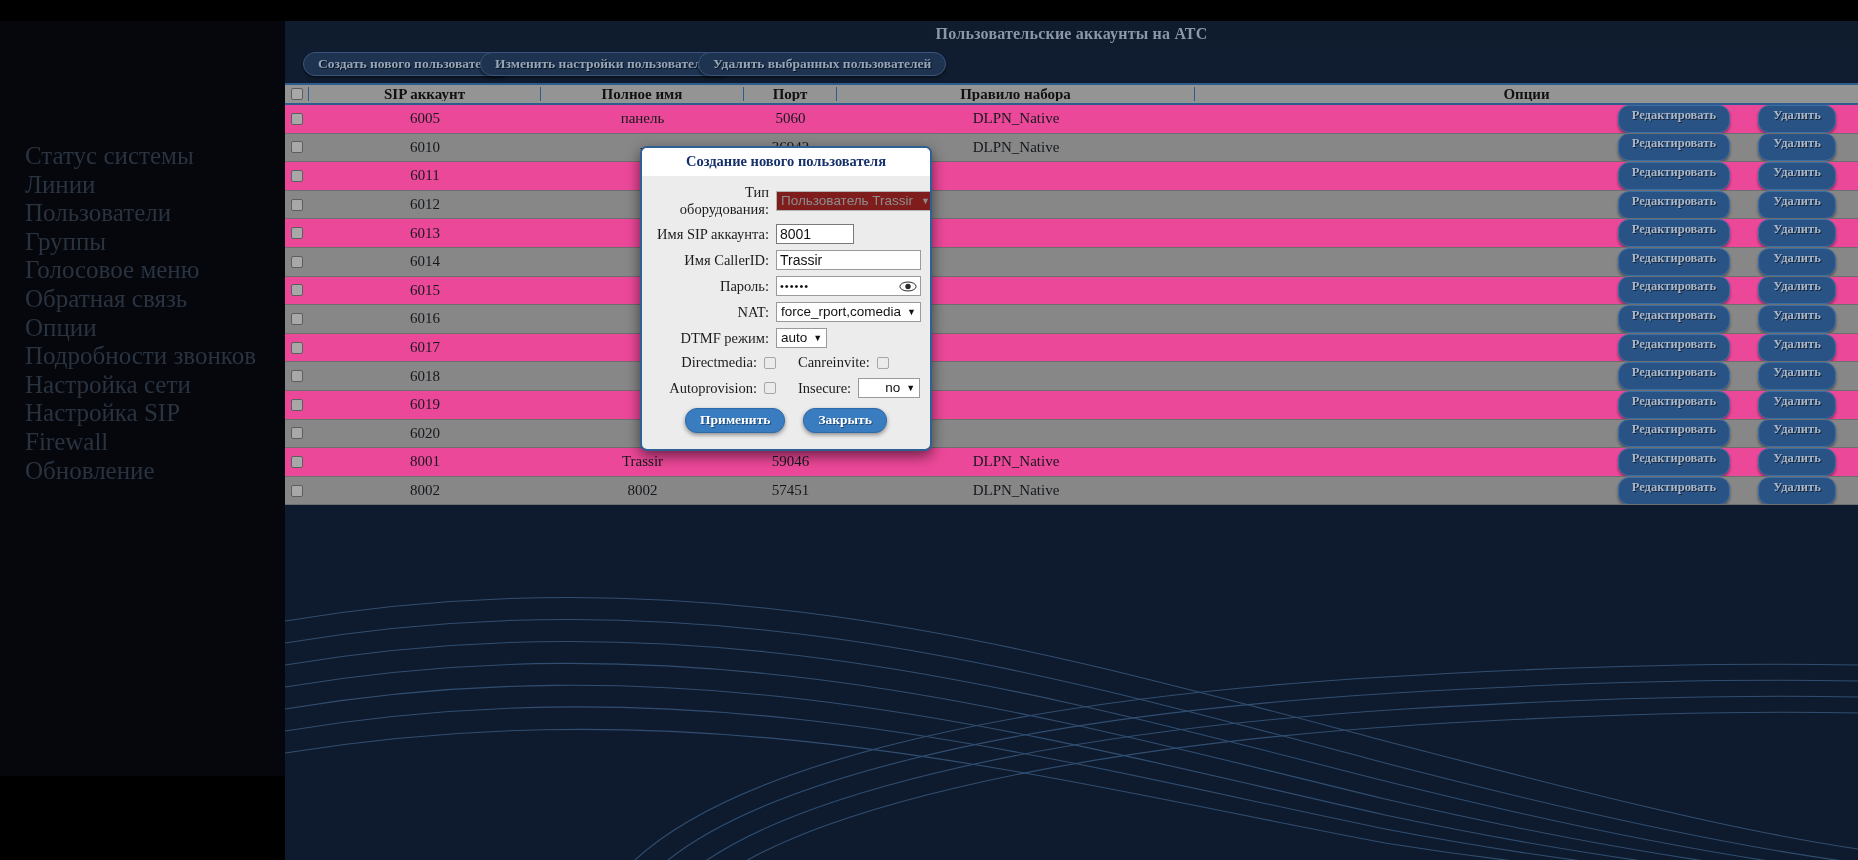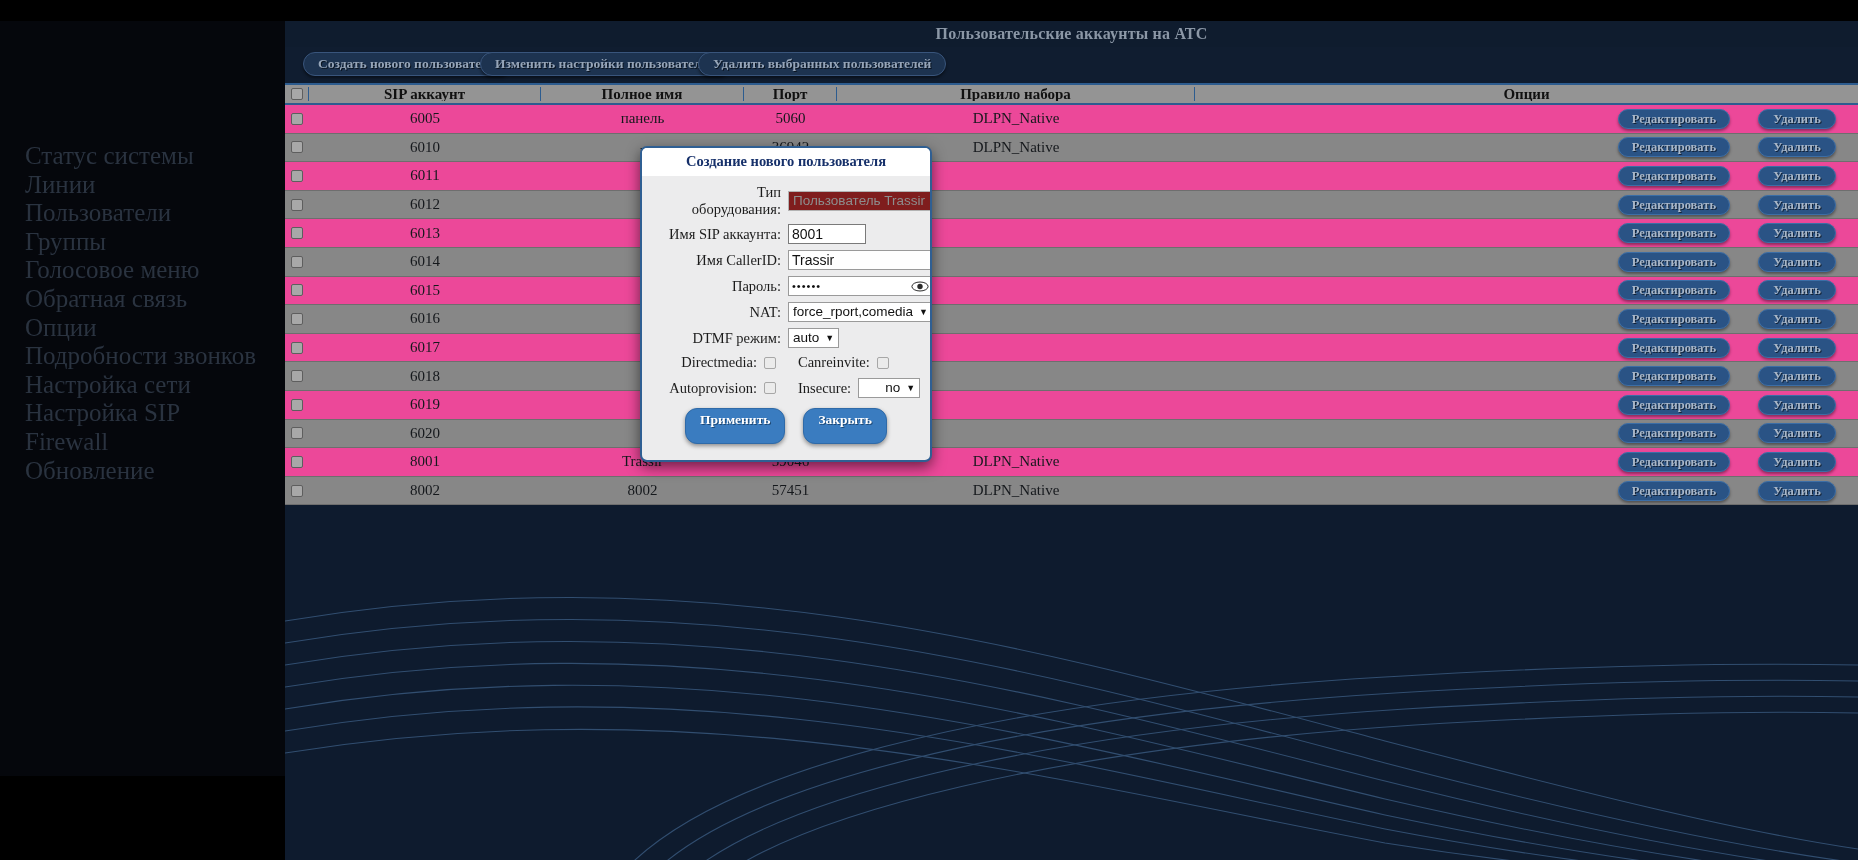--- a/index.html
+++ b/index.html
@@ -141,21 +141,21 @@
   .chk {
     width: 12px; height: 12px;
     border: 1px solid #5e5e5e;
     background: #a8a8a8;
     display: inline-block;
     border-radius: 2px;
     cursor: pointer;
   }
 
   .act-btn {
-    height: 20px;
+    height: 28px;
     border-radius: 11px;
     background: #2a5385;
     border: 1px solid #3c6ea6;
     color: #a9b7c8;
     font-size: 12.5px;
     font-weight: bold;
     line-height: 18px;
     text-align: center;
     padding: 0 13px;
     white-space: nowrap;
@@ -185,21 +185,21 @@
     font-size: 14.5px;
     font-weight: bold;
     text-align: center;
     padding: 5px 0 6px;
   }
   #modal-body { padding: 8px 0 12px; }
   .frow {
     display: flex;
     align-items: center;
     margin-bottom: 6px;
-    padding-left: 24px;
+    padding-left: 12px;
   }
   .flabel {
     width: 122px;
     text-align: right;
     font-size: 14.5px;
     color: #1c1c1c;
     padding-right: 7px;
     flex: none;
   }
   .fctl { flex: 1 1 auto; }
@@ -257,21 +257,21 @@
     display: flex; justify-content: center; gap: 18px;
     margin-top: 10px; padding-bottom: 4px;
   }
   .mbtn {
     background: #3a7cc0;
     border: 1px solid #2f6aa8;
     border-radius: 12px;
     color: #ffffff;
     font-size: 13.5px;
     font-weight: bold;
-    padding: 3px 14px 15px;
+    padding: 3px 14px 4px;
     text-shadow: 1px 1px 0 #1d4977;
     box-shadow: 0 2px 4px rgba(0,0,0,.4);
     cursor: pointer;
     font-family: "Liberation Serif", "DejaVu Serif", serif;
   }
   .eye { width: 18px; height: 11px; }
 </style>
 </head>
 <body>
 

